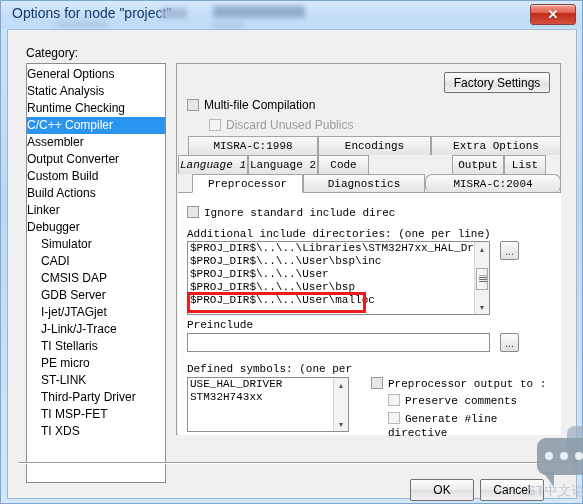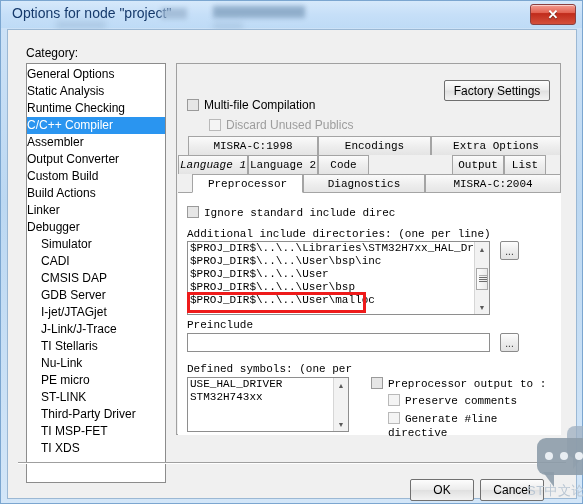--- a/index.html
+++ b/index.html
@@ -103,21 +103,21 @@
 
   
   #right {
     position: absolute; left: 168px; top: 33px;
     width: 385px; height: 372px;
     background: #f0f0f0;
     border: 1px solid #a0a0a0;
   }
 
   #factory-btn {
-    position: absolute; right: 10px; top: 16px;
+    position: absolute; right: 10px; top: 8px;
     width: 106px; height: 21px;
     font-size: 12px; color: #000;
     background: linear-gradient(to bottom, #fdfdfd, #ececec 48%, #e0e0e0 52%, #f2f2f2);
     border: 1px solid #6f6f6f;
     border-radius: 2px;
     cursor: pointer;
   }
 
   .cbrow { position: absolute; font-size: 12px; color: #000; }
   .cbox {
@@ -312,21 +312,20 @@
         <div class="cat-item">Build Actions</div>
         <div class="cat-item">Linker</div>
         <div class="cat-item">Debugger</div>
         <div class="cat-item indent">Simulator</div>
         <div class="cat-item indent">CADI</div>
         <div class="cat-item indent">CMSIS DAP</div>
         <div class="cat-item indent">GDB Server</div>
         <div class="cat-item indent">I-jet/JTAGjet</div>
         <div class="cat-item indent">J-Link/J-Trace</div>
         <div class="cat-item indent">TI Stellaris</div>
-        <div class="cat-item indent">Nu-Link</div>
         <div class="cat-item indent">PE micro</div>
         <div class="cat-item indent">ST-LINK</div>
         <div class="cat-item indent">Third-Party Driver</div>
         <div class="cat-item indent">TI MSP-FET</div>
         <div class="cat-item indent">TI XDS</div>
       </div>
 
     <div id="right">
 
       <button id="factory-btn">Factory Settings</button>
@@ -349,21 +348,21 @@
           <div class="tab" style="left:0px; width:70px;font-style:italic;">Language 1</div>
           <div class="tab" style="left:70px; width:70px;">Language 2</div>
           <div class="tab" style="left:140px; width:51px;">Code</div>
           <div class="tab" style="left:191px; width:83px;margin-top:32px;">Optimizations</div>
           <div class="tab" style="left:274px; width:52px;">Output</div>
           <div class="tab" style="left:326px; width:42px;">List</div>
         </div>
         <div class="tabrow">
           <div class="tab active" style="left:14px; width:111px;">Preprocessor</div>
           <div class="tab" style="left:125px; width:122px;">Diagnostics</div>
-          <div class="tab" style="left:247px; width:136px;">MISRA-C:2004</div>
+          <div class="tab" style="left:247px; width:136px;border-radius:7px;">MISRA-C:2004</div>
         </div>
       </div>
 
       <div id="page">
 
         <div class="cbrow" style="left:9px; top:12px;">
           <span class="cbox shade"></span><span class="mono">Ignore standard include direc</span>
         </div>
 
         <div class="mono lbl" style="left:9px; top:35px;">Additional include directories: (one per line)</div>

